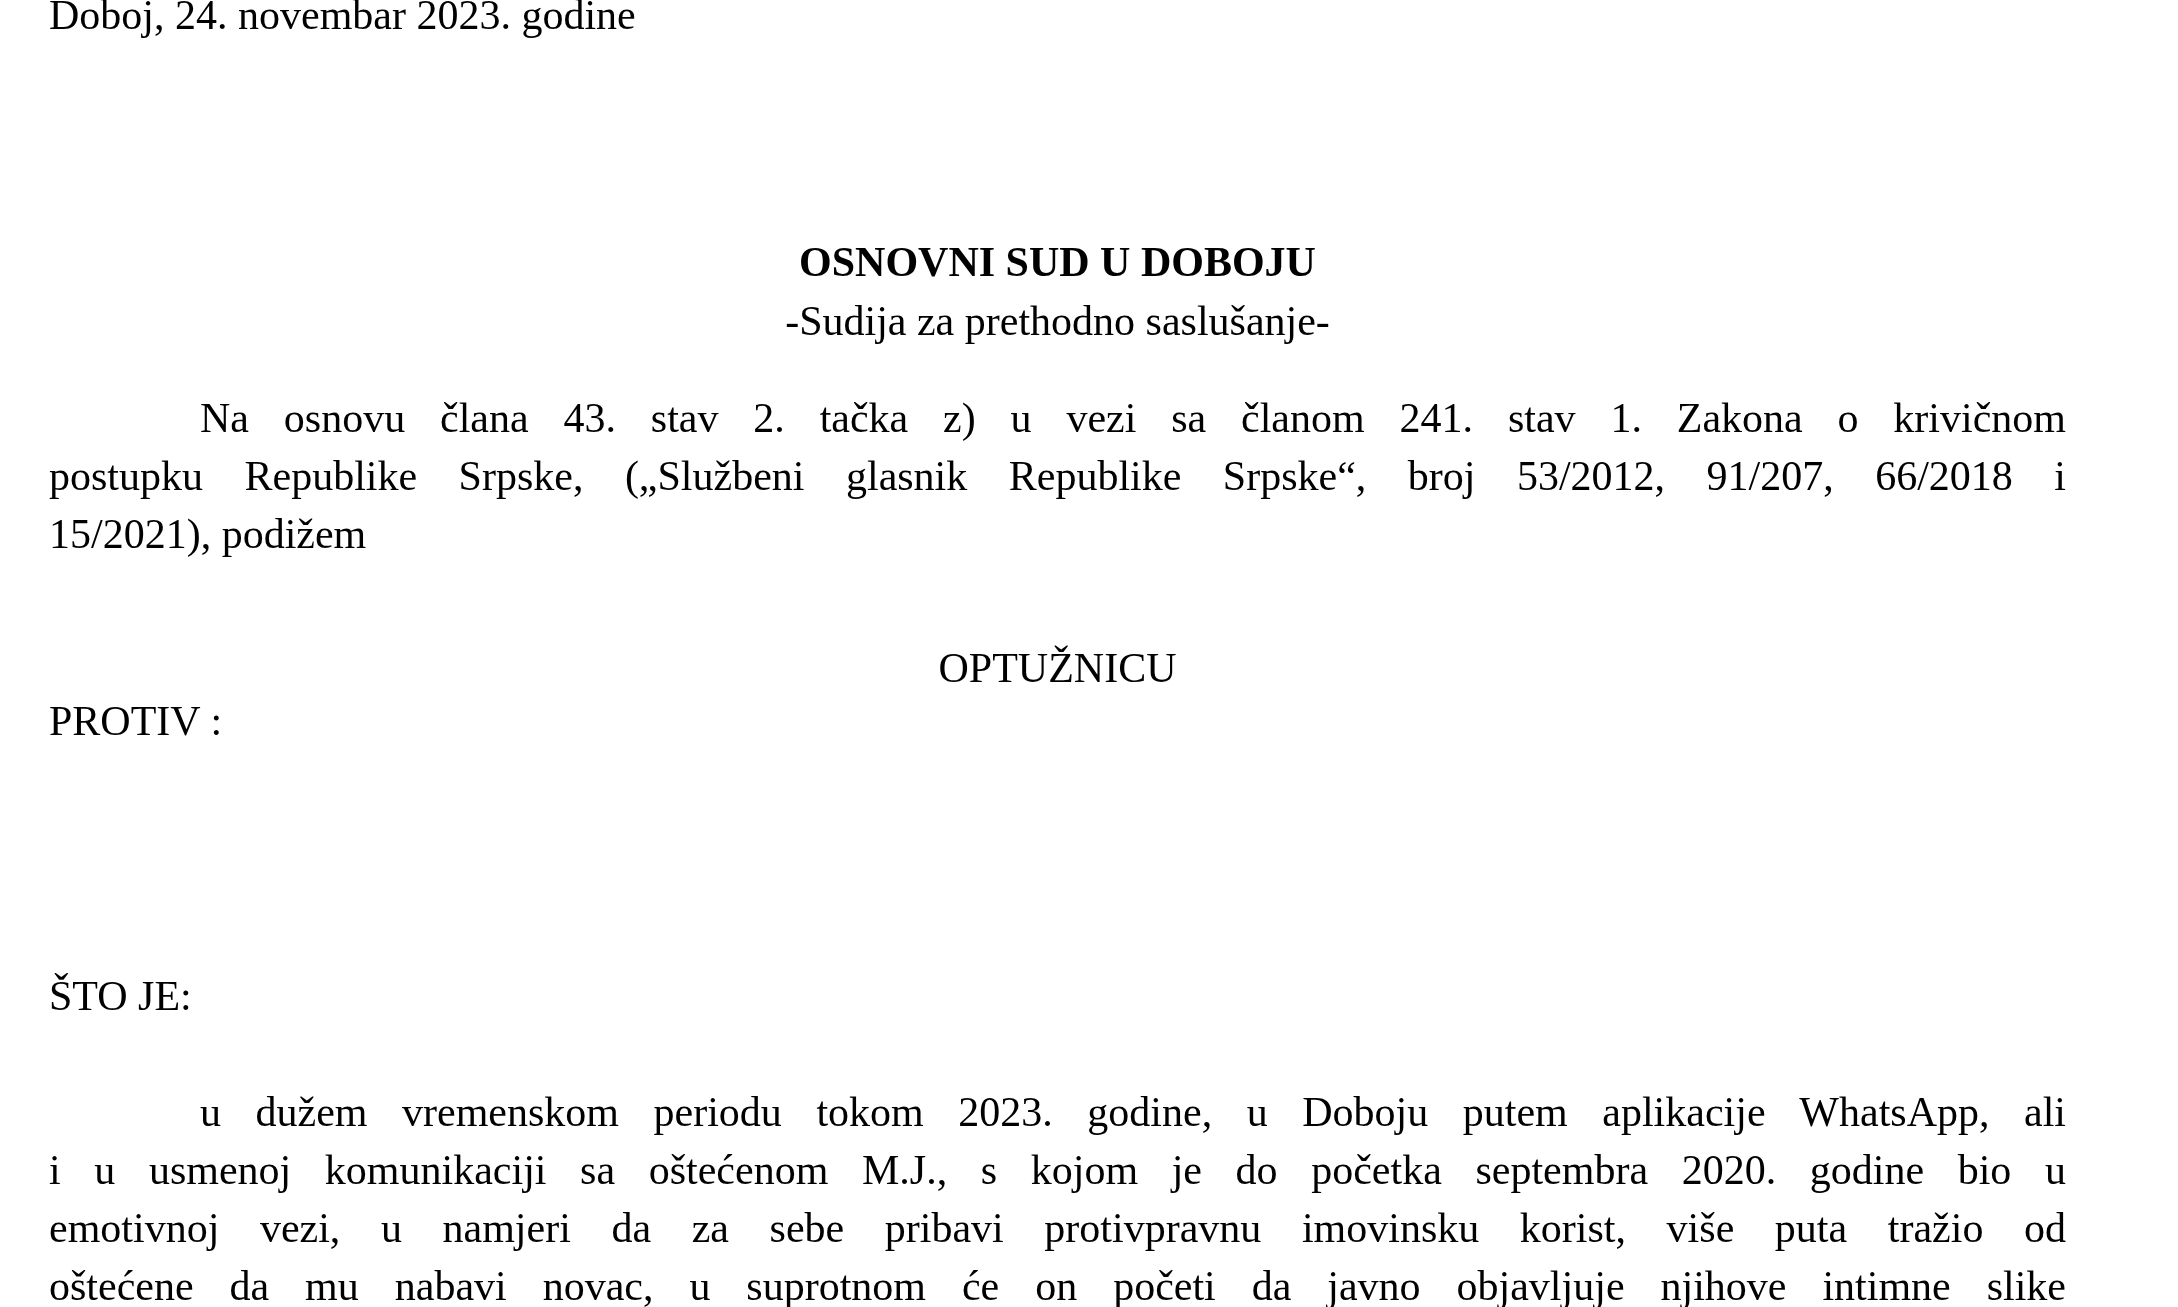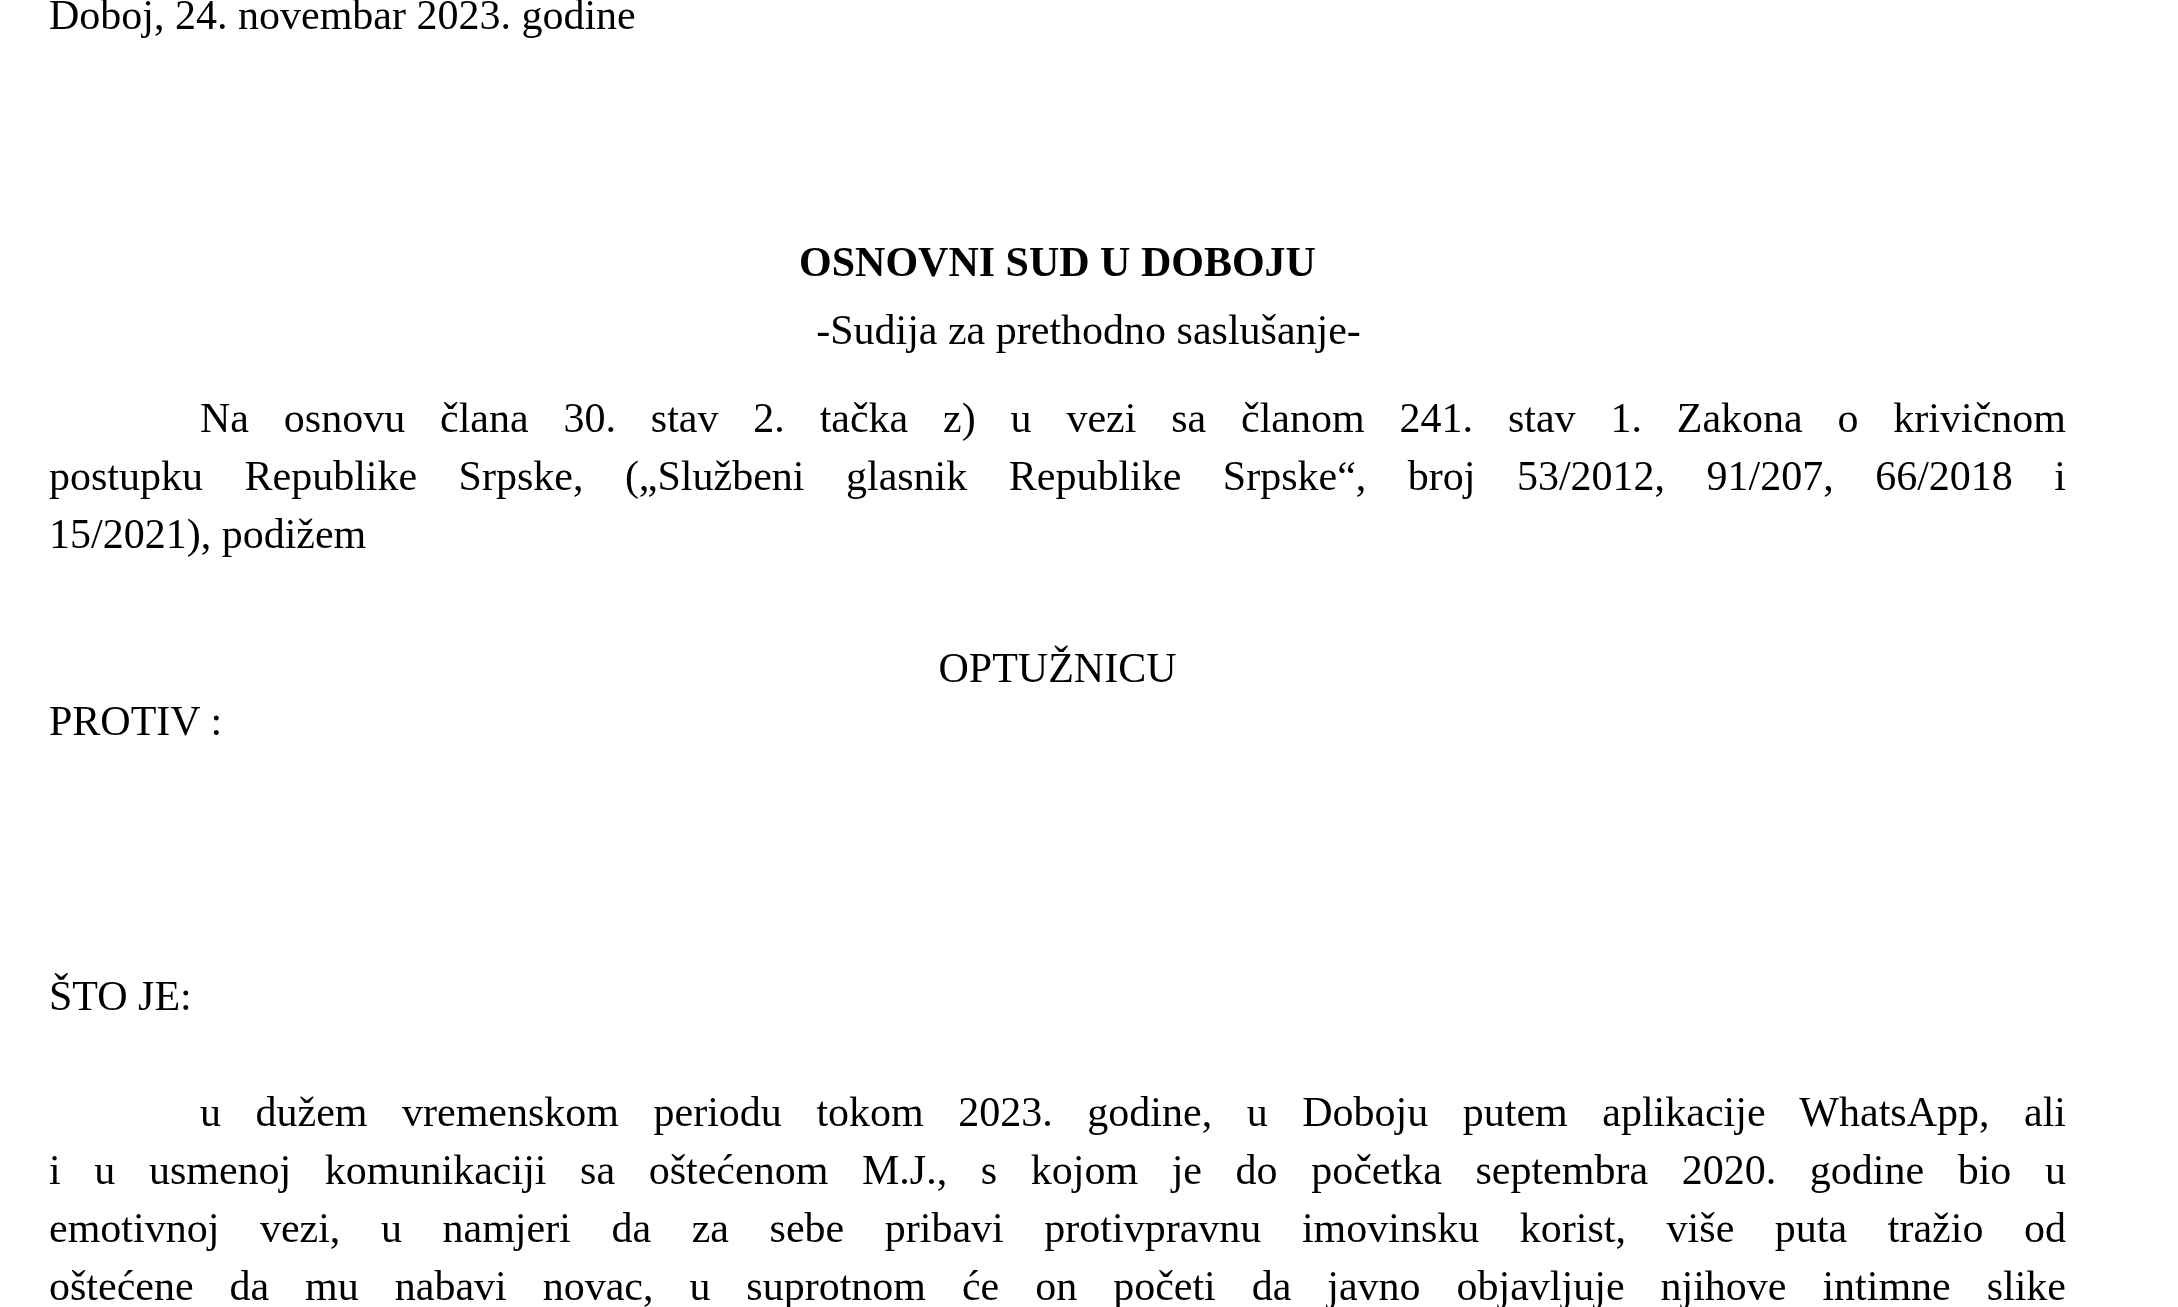--- a/index.html
+++ b/index.html
@@ -8,21 +8,21 @@
     font-family: "Liberation Serif", "DejaVu Serif", serif;
     color: #000000;
     font-size: 42px;
     line-height: 58px;
   }
   .page { position: absolute; left: 0; top: 0; width: 2178px; height: 988px; }
   .line { position: absolute; white-space: nowrap; }
   .date { left: 49px; top: -14px; }
   .center { left: 0; width: 2115px; text-align: center; margin-top: 19px; }
   .title { top: 214px; font-weight: bold; }
-  .subtitle { top: 282px; padding-left: 31px; }
+  .subtitle { top: 273px; }
   .para { position: absolute; left: 49px; width: 2017px; text-align: justify; }
   .para .first { text-indent: 151px; }
   .justify-line { display: block; text-align: justify; text-align-last: justify; }
   .last-line { display: block; text-align: left; }
   .p1 { top: 389px; }
   .heading-bold { font-weight: normal; }
   .optuznica { top: 620px; }
   .protiv { left: 49px; top: 692px; }
   .accused { left: 200px; top: 851px; }
   .accused b { font-weight: bold; }
@@ -33,21 +33,21 @@
 <body>
 
 <div class="page">
 
   <div class="line date">Doboj, 24. novembar 2023. godine</div>
 
   <div class="line center title">OSNOVNI SUD U DOBOJU</div>
   <div class="line center subtitle">-Sudija za prethodno saslušanje-</div>
 
   <div class="para p1">
-    <span class="justify-line first">Na osnovu člana 30. stav 2. tačka z) u vezi sa članom 241. stav 1. Zakona o krivičnom</span>
+    <span class="justify-line first">Na osnovu člana 43. stav 2. tačka z) u vezi sa članom 241. stav 1. Zakona o krivičnom</span>
     <span class="justify-line">postupku Republike Srpske, („Službeni glasnik Republike Srpske“, broj 53/2012, 91/207, 66/2018 i</span>
     <span class="last-line">15/2021), podižem</span>
   </div>
 
   <div class="line center heading-bold optuznica">OPTUŽNICU</div>
 
   <div class="line heading-bold protiv">PROTIV :</div>
 
 
   <div class="line heading-bold stoje">ŠTO JE:</div>

